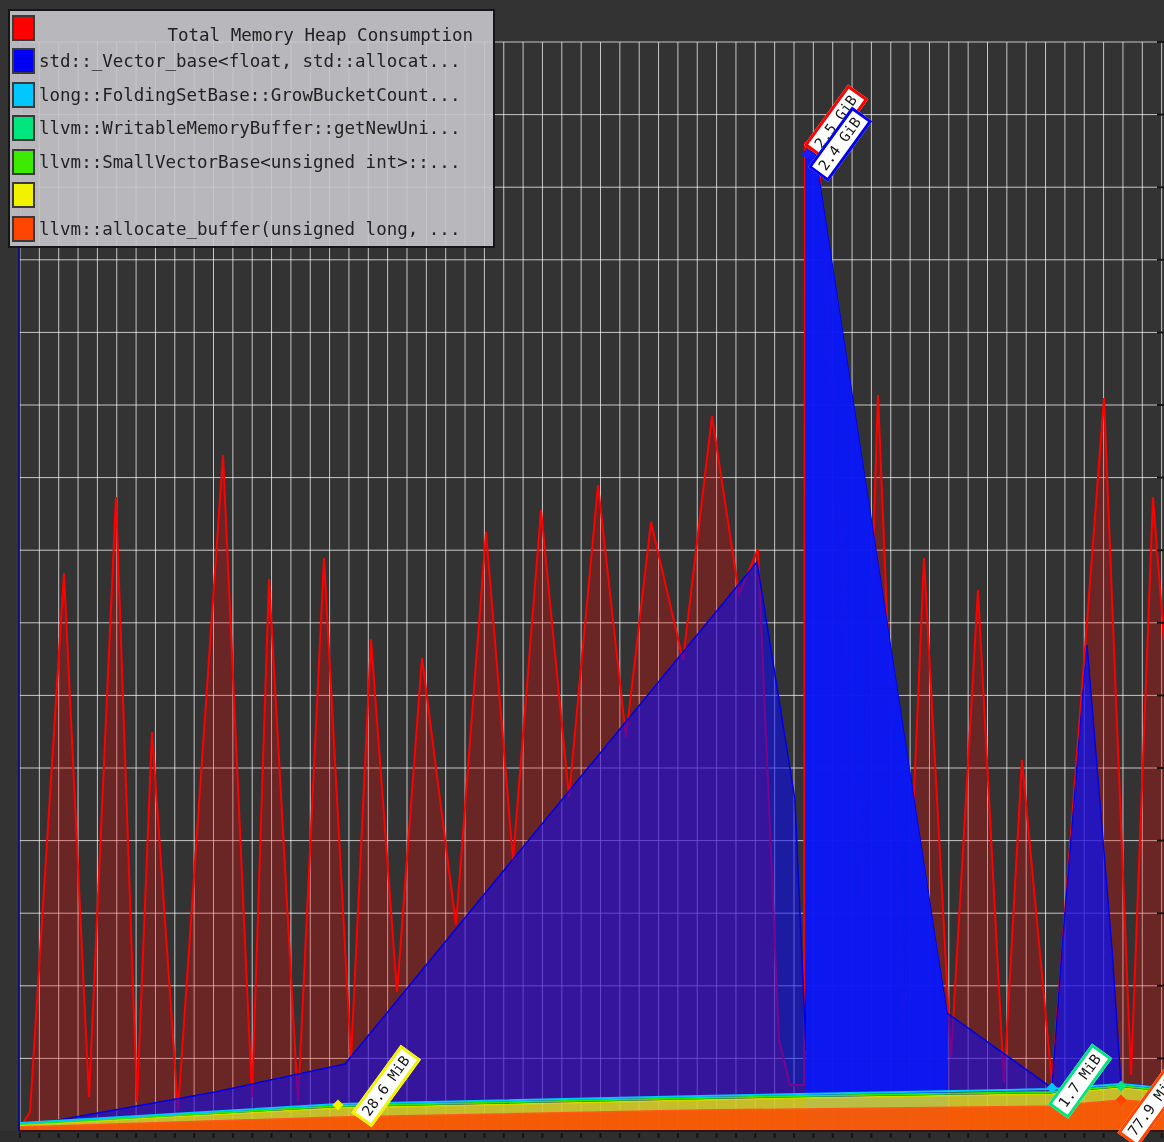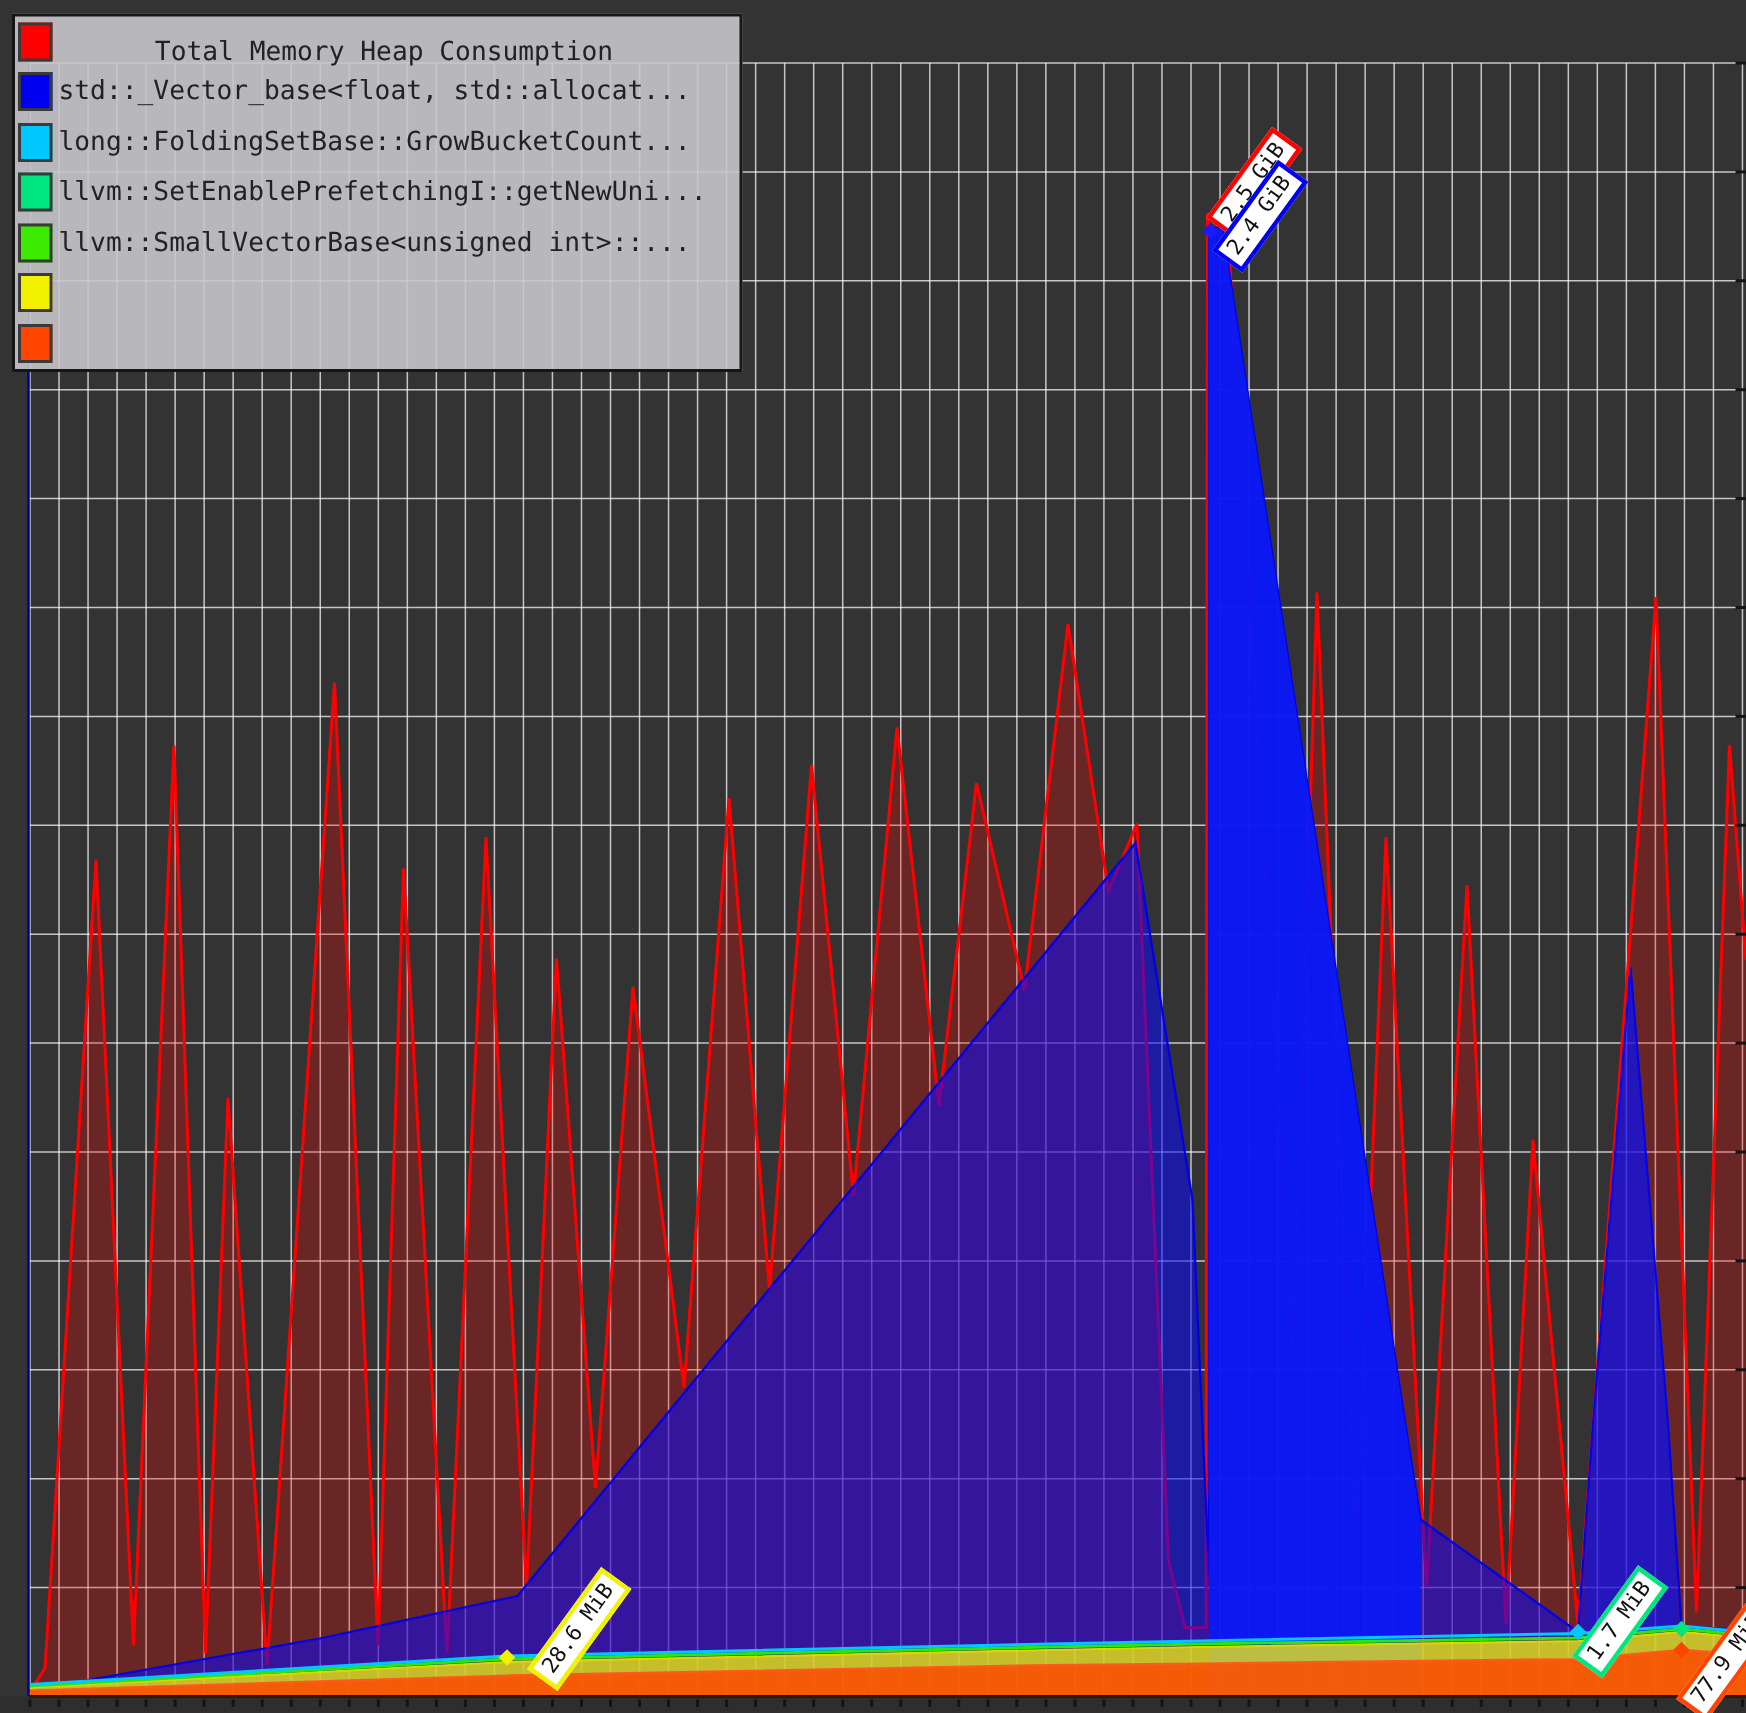--- a/index.html
+++ b/index.html
@@ -9,21 +9,21 @@
   #chart-title{position:absolute;top:-14px;left:621px;transform:translateX(-50%);
          color:#c8c8c8;font-size:16px;font-family:"DejaVu Sans","Liberation Sans",sans-serif;
          white-space:nowrap;}
   
   #legend{position:absolute;left:8px;top:9px;width:487px;height:239px;
           background:rgba(199,199,203,0.90);border:2px solid #161616;box-sizing:border-box;}
   .legend-row{display:flex;align-items:center;height:33.5px;}
   .legend-swatch{width:23px;height:26px;border:2px solid #3a3a3a;box-sizing:border-box;
           margin-left:2px;flex:0 0 auto;}
   .legend-label{font-size:17.5px;color:#222;padding-left:4px;white-space:nowrap;overflow:hidden;}
-  .legend-label.centered{flex:1;text-align:center;padding-right:20px;margin-top:15px;}
+  .legend-label.centered{flex:1;text-align:right;padding-right:20px;margin-top:15px;}
   
   .peak-label{position:absolute;transform:translate(-50%,-50%) rotate(-54deg);
           background:#ffffff;border:3px solid #000;color:#111;font-size:14.5px;
           padding:1px 4px;white-space:nowrap;line-height:1.15;}
 </style>
 </head>
 <body>
 
 <div id="stage">
   <div id="chart-title">Memory Consumption</div>
@@ -216,26 +216,27 @@
       <div class="legend-row">
         <div class="legend-swatch" style="background: rgb(0, 0, 242);"></div>
         <div class="legend-label">std::_Vector_base&lt;float, std::allocat...</div>
       </div>
       <div class="legend-row">
         <div class="legend-swatch" style="background: rgb(0, 200, 255);"></div>
         <div class="legend-label">long::FoldingSetBase::GrowBucketCount...</div>
       </div>
       <div class="legend-row">
         <div class="legend-swatch" style="background: rgb(0, 229, 126);"></div>
-        <div class="legend-label">llvm::SetEnablePrefetchingI::getNewUni...</div>
+        <div class="legend-label">llvm::WritableMemoryBuffer::getNewUni...</div>
       </div>
       <div class="legend-row">
         <div class="legend-swatch" style="background: rgb(61, 235, 0);"></div>
         <div class="legend-label">llvm::SmallVectorBase&lt;unsigned int&gt;::...</div>
       </div>
       <div class="legend-row">
         <div class="legend-swatch" style="background: rgb(242, 242, 0);"></div>
       </div>
       <div class="legend-row">
         <div class="legend-swatch" style="background: rgb(255, 69, 0);"></div>
+        <div class="legend-label">llvm::allocate_buffer(unsigned long, ...</div>
       </div>
     </div>
 </div>
 
 </body></html>

